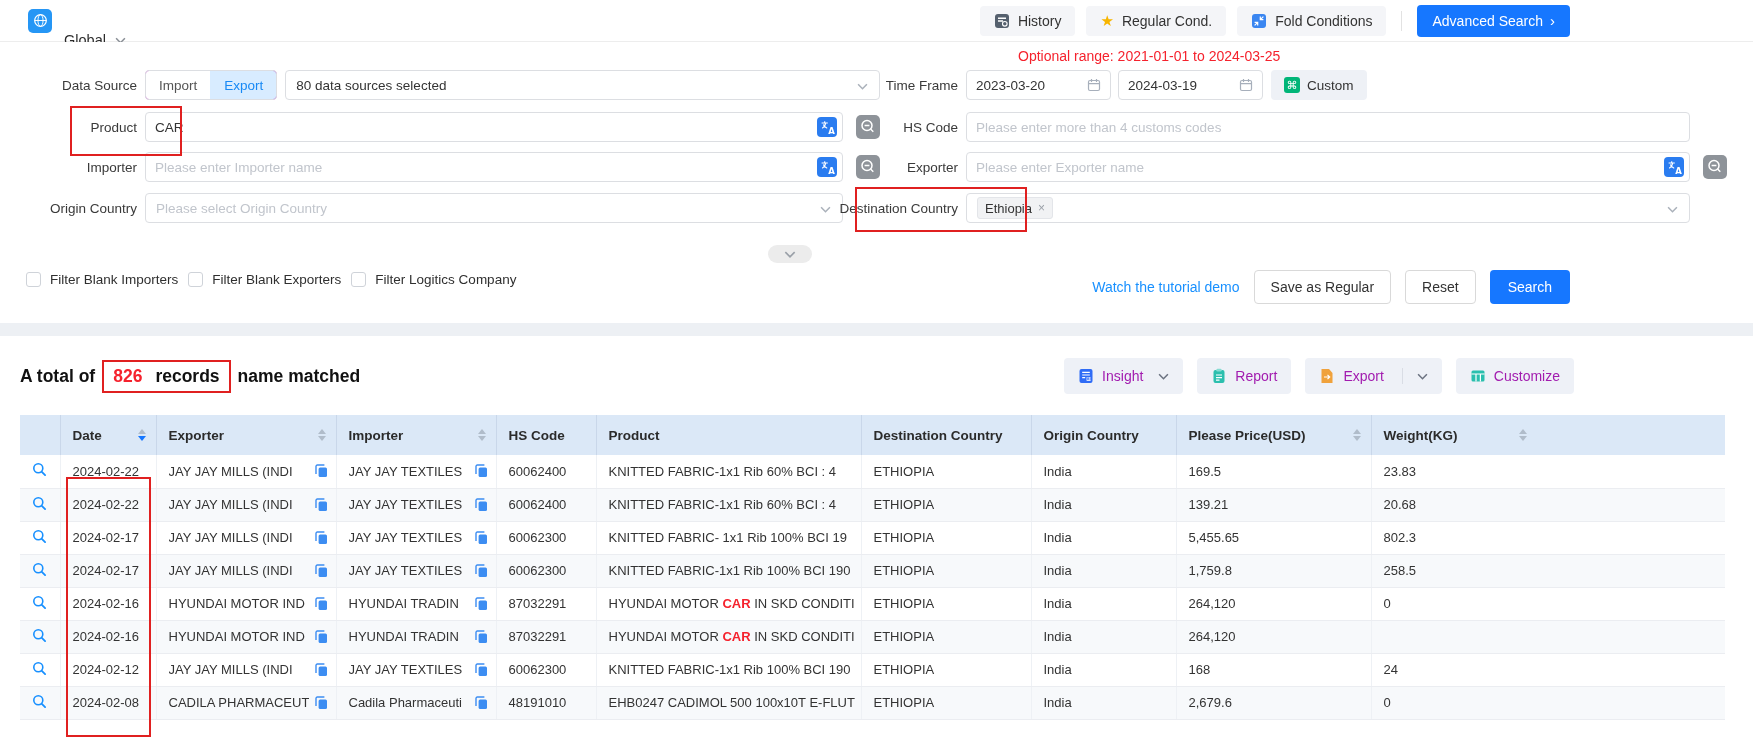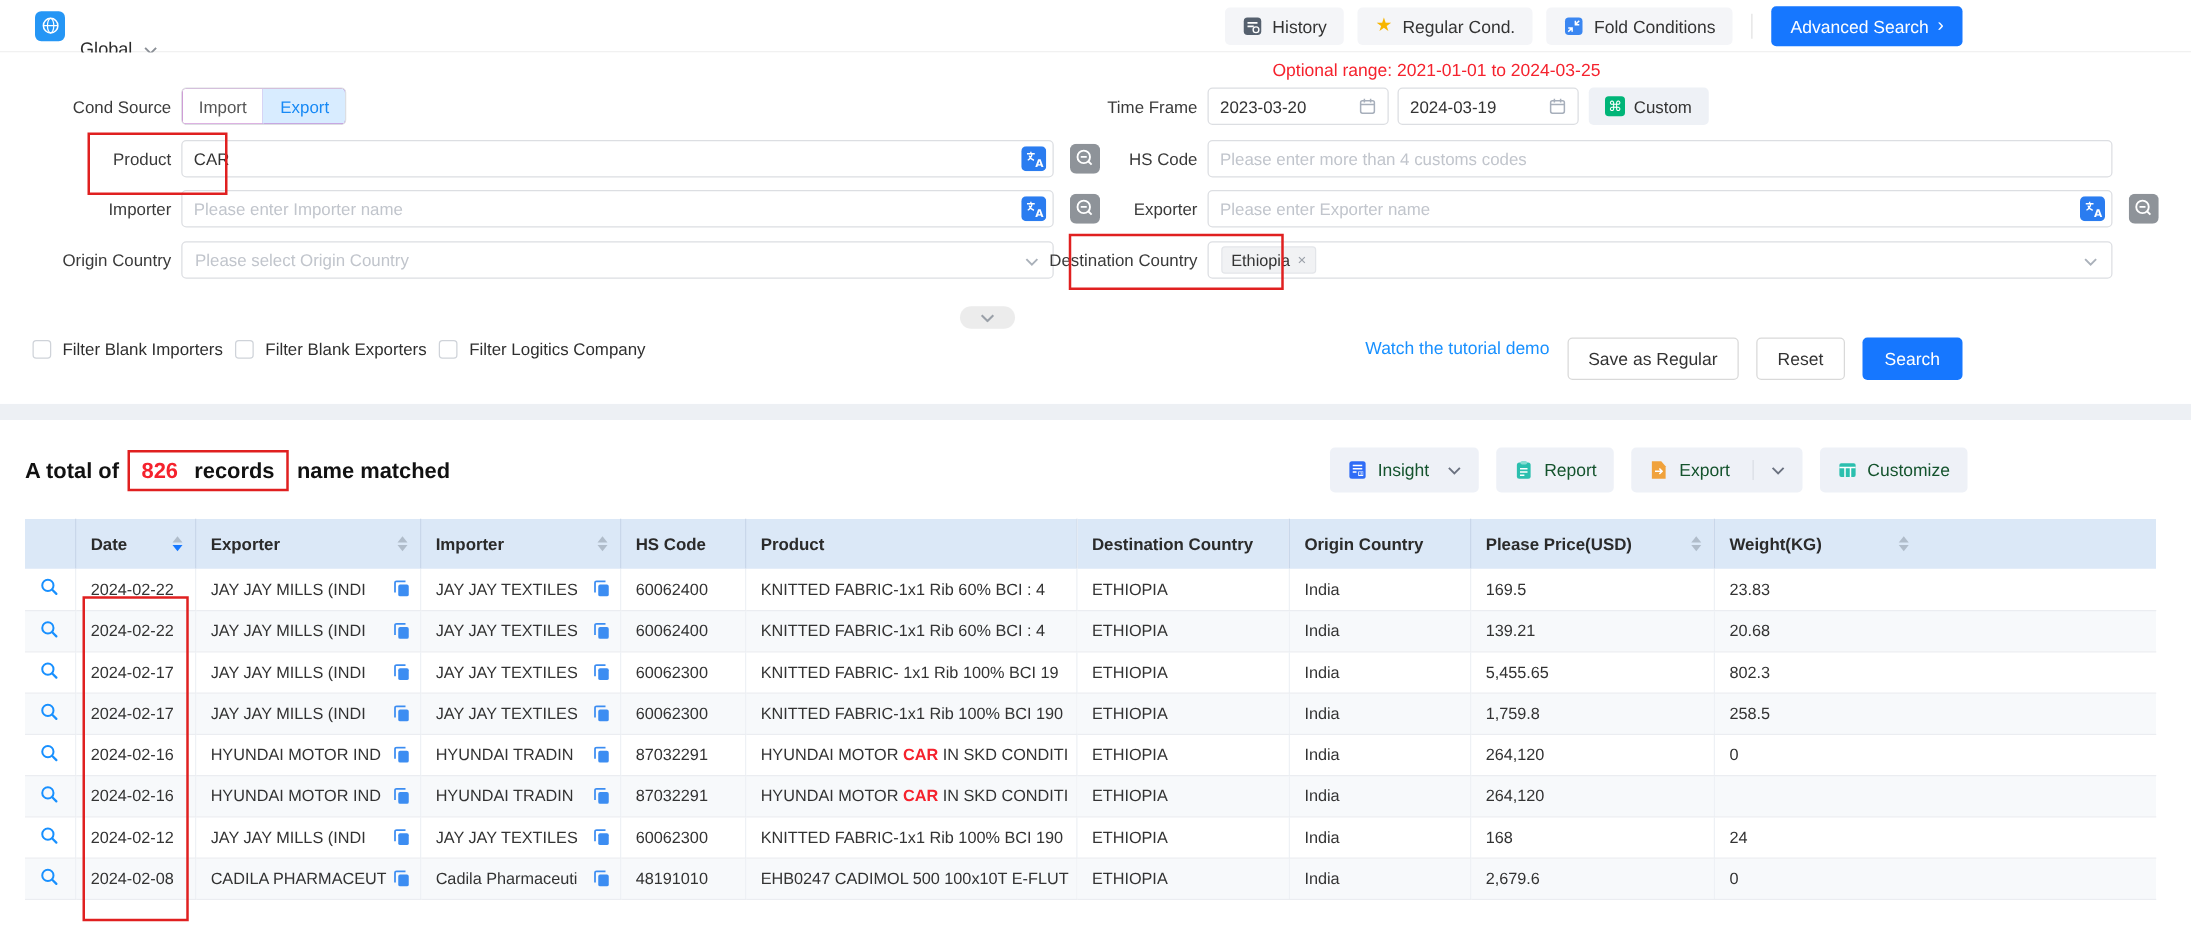--- a/index.html
+++ b/index.html
@@ -71,21 +71,21 @@
 
   .cbrow { position:absolute; left:26px; top:230px; display:flex; gap:10px; align-items:center; }
   .cbitem { display:flex; align-items:center; font-size:13.5px; color:#2f2f2f; cursor:pointer; }
   .cb { width:15px; height:15px; border:1px solid #cfd3d9; border-radius:3px;
     background:#fff; margin-right:9px; flex:none; }
 
   .pill { position:absolute; left:768px; top:203px; width:44px; height:18px;
     background:#ececec; border-radius:9px; display:flex; align-items:center;
     justify-content:center; cursor:pointer; }
 
-  .acts { position:absolute; top:228px; right:183px; display:flex; 
+  .acts { position:absolute; top:228px; right:183px; display:flex; align-items:center;
     gap:14px; height:34px; }
   .link { color:#1890ff; font-size:14px; cursor:pointer; }
   .btn-plain { height:34px; padding:0 16px; background:#fff; border:1px solid #d9d9d9;
     border-radius:4px; font-size:14px; color:#333; cursor:pointer; font-family:inherit; }
   .btn-primary { height:34px; padding:0 18px; background:#1677ff; border:none;
     border-radius:4px; font-size:14px; color:#fff; cursor:pointer; font-family:inherit; }
 
   .redbox { position:absolute; border:2px solid #e02020; pointer-events:none; }
   .anno-product { left:70px; top:64px; width:112px; height:50px; }
   .anno-dest { left:855px; top:145px; width:172px; height:45px; }
@@ -97,21 +97,21 @@
   .sumrow { display:flex; align-items:center; justify-content:space-between;
     margin-top:20px; height:40px; }
   .summary { font-size:17.5px; font-weight:bold; color:#111;
     display:flex; align-items:center; }
   .countbox { border:2px solid #e02020; padding:4px 9px; margin:0 7px;
     display:flex; align-items:baseline; }
   .count { color:#f5222d; margin-right:13px; }
   .toolbar { display:flex; gap:14px; margin-right:159px; }
   .tbtn { height:36px; background:#eef1f7; border:none; border-radius:4px;
     display:flex; align-items:center; gap:8px; padding:0 14px; font-size:14px;
-    color:#14532d; cursor:pointer; font-family:inherit;justify-content:center; }
+    color:#a21caf; cursor:pointer; font-family:inherit;justify-content:center; }
   .tbtn .chev { margin-left:7px; }
   .tbtn .sep { width:1px; height:16px; background:#d9dde5; margin:0 6px 0 10px; }
 
   table { width:1705px; border-collapse:collapse; table-layout:fixed; margin-top:19px; }
   thead th { background:#dbe8f7; height:40px; font-size:13.5px; font-weight:bold;
     color:#2b2b2b; text-align:left; padding:0 8px 0 12px;
     border-right:1px solid #c9d7ea; overflow:hidden; white-space:nowrap;margin-top:44px; }
   thead th:last-child { border-right:none; }
   .hwrap { display:flex; align-items:center; justify-content:space-between; }
   .sort { display:flex; flex-direction:column; gap:2px; margin:0 2px 0 6px; cursor:pointer; }
@@ -183,24 +183,32 @@
     <span>Advanced Search</span>
     <span class="arr">›</span>
   </button>
 </header>
 
 <section class="panel">
 
   <div class="opt-range">Optional range: 2021-01-01 to 2024-03-25</div>
 
   <div class="frow left r1">
-    <span class="flabel">Cond Source</span>
+    <span class="flabel">Data Source</span>
     <div class="seg">
       <span class="tab">Import</span>
       <span class="tab on">Export</span>
+    </div>
+    <div class="select" style="width:595px; margin-left:8px;">
+      <span class="val">80 data sources selected</span>
+      <span class="schev">
+        <svg width="11" height="7" viewBox="0 0 10 6">
+            <path d="M1 1l4 4 4-4" fill="none" stroke="#aab1ba" stroke-width="1.4"></path>
+          </svg>
+      </span>
     </div>
   </div>
 
   <div class="frow left r2">
     <span class="flabel">Product</span>
     <span class="iwrap">
       <input class="input" style="width: 698px;" value="CAR">
       <span class="trans">
         <svg width="20" height="20" viewBox="0 0 20 20">
             <rect width="20" height="20" rx="4" fill="#2a7cf0"></rect>

